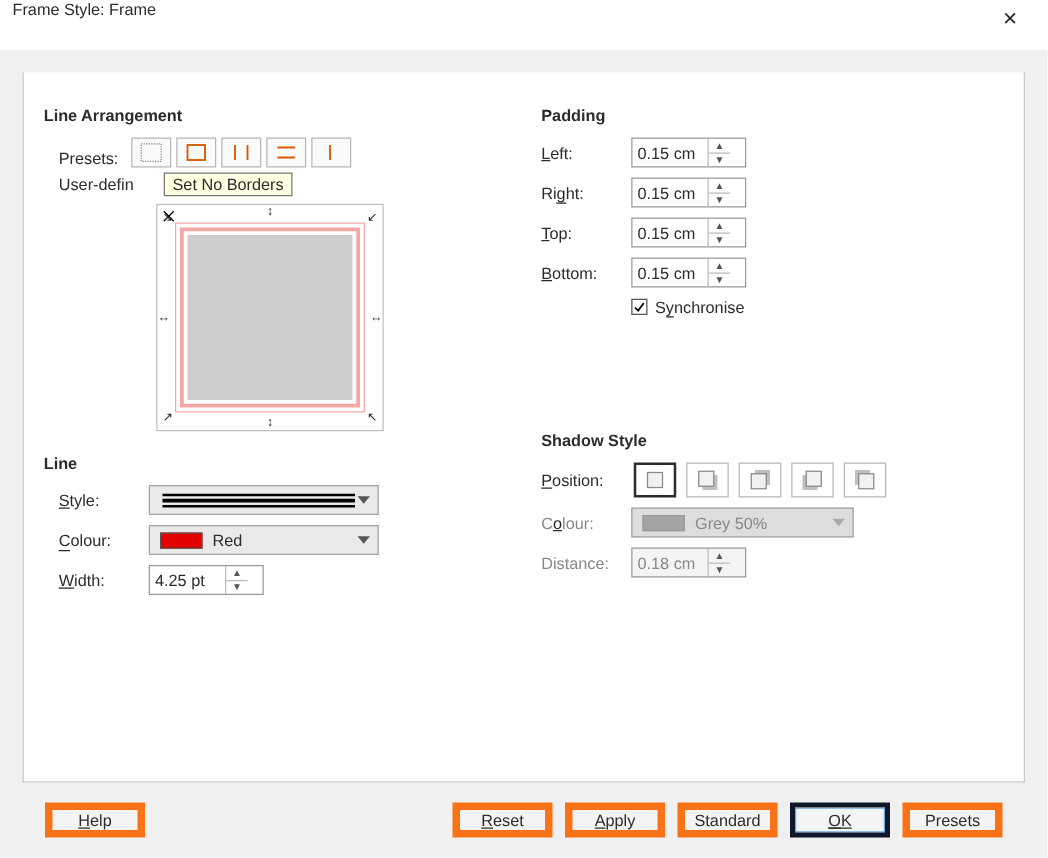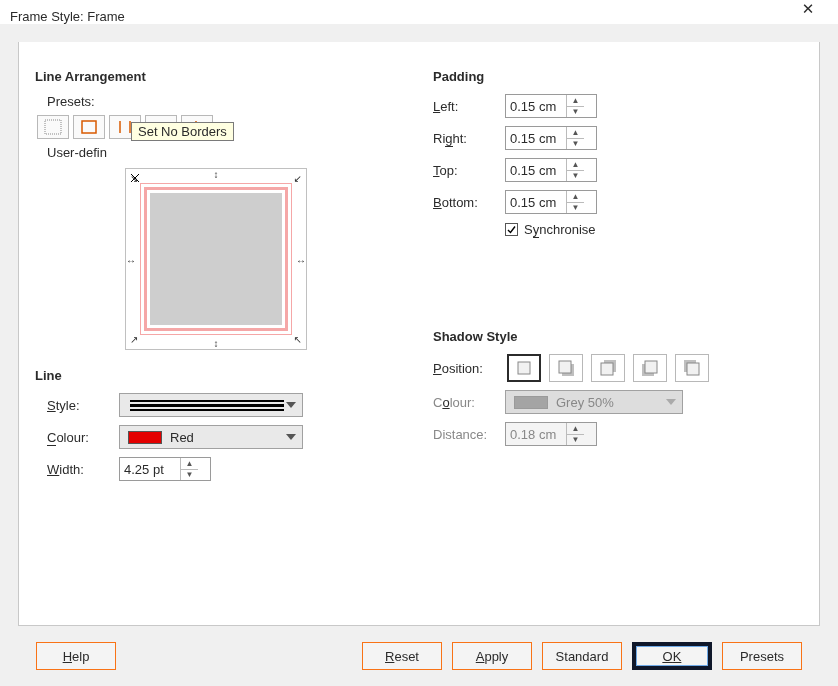--- a/index.html
+++ b/index.html
@@ -1,33 +1,33 @@
 <!DOCTYPE html>
 <html><head>
 <meta charset="utf-8">
 <style>
 * { margin:0; padding:0; box-sizing:border-box; font-family:"Segoe UI",Tahoma,sans-serif; font-size:13px; color:#2b2b2b; }
 body { background:#fff; }
 .dialog { width:838px; height:686px; background:#fff; display:flex; flex-direction:column; position:relative; }
-.titlebar { height:24px; display:flex; align-items:flex-end; padding:0 10px; justify-content:space-between; }
+.titlebar { height:40px; display:flex; align-items:flex-start; padding:0 10px; justify-content:space-between; }
 .titlebar .title { font-size:13px; }
 .titlebar .close { width:40px; height:30px; display:flex; align-items:center; justify-content:center; font-size:15px; cursor:pointer; font-family:Arial,sans-serif; }
 .page { flex:1; background:#f0f0f0; margin:0; padding:18px 18px 0 18px; display:flex; flex-direction:column; }
 .tabs { display:flex; border-bottom:1px solid #c8c8c8; }
 .tab { padding:5px 9px 6px 9px; background:transparent; border:1px solid transparent; border-bottom:none; cursor:pointer; position:relative; top:1px; }
 .tab.active { background:#fff; border-color:#c8c8c8; }
 .body { background:#fff; border:1px solid #c8c8c8; border-top:none; flex:1; padding:14px 16px; position:relative; }
 .cols { display:flex; gap:28px; }
 .col { flex:1; min-width:0;margin-top:13px; }
 .section-title { font-weight:bold; margin-bottom:10px; }
 .row { display:flex; align-items:center; margin-bottom:8px; }
 .row .lbl { width:72px; }
 .row .lbl.disabled{ color:#888; }
 
-.presets-row { display:flex; align-items:flex-start; gap:6px; position:relative;flex-direction:column; }
+.presets-row { display:flex; align-items:flex-end; gap:6px; position:relative; }
 .preset-set { display:flex; gap:4px; margin-left:2px; }
 .preset-btn { width:32px; height:24px; background:#fafafa; border:1px solid #b8b8b8; display:flex; align-items:center; justify-content:center; cursor:pointer; }
 .preset-btn svg { width:18px; height:16px; }
 .tooltip { position:absolute; left:96px; top:28px; background:#ffffe1; border:1px solid #7a7a7a; padding:1px 6px; z-index:5; white-space:nowrap; }
 
 .userdef-box { width:182px; height:182px; border:1px solid #c0c0c0; background:#fff; margin-left:90px; position:relative; }
 .ud-inner { position:absolute; inset:18px; }
 .ud-shade { position:absolute; inset:6px; background:#cecece; }
 .ud-border{ position:absolute; inset:0; border:3px solid #f5a7a7; }
 .ud-border2{ position:absolute; inset:-4px; border:1px solid #f5a7a7; }
@@ -54,21 +54,21 @@
 .checkbox .box{ width:13px; height:13px; border:1px solid #555; background:#fff; display:flex; align-items:center; justify-content:center; font-size:11px; line-height:1;}
 .cb-check{ width:9px; height:9px; }
 
 .shadow-set{ display:flex; gap:8px; margin-left:2px;}
 .shadow-btn{ width:34px; height:28px; background:#fff; border:1px solid #b8b8b8; display:flex; align-items:center; justify-content:center; cursor:pointer;}
 .shadow-btn.sel{ border:2px solid #2b2b2b; padding:1px;}
 .shadow-btn svg{ width:20px;height:20px;}
 
 .footer { height:60px; background:#f0f0f0; display:flex; align-items:center; padding:0 18px; gap:10px; }
 .footer .spacer{ flex:1; }
-.btn{ width:80px; height:28px; background:#f4f4f4; border:1px solid #f97316; cursor:pointer; display:flex; align-items:center; justify-content:center;}
+.btn{ width:80px; height:28px; background:#f4f4f4; border:6px solid #f97316; cursor:pointer; display:flex; align-items:center; justify-content:center;}
 .btn.default{ border:4px solid #0f172a; box-shadow:inset 0 0 0 1px #6fa9e6;text-decoration:underline;}
 .ul-first::first-letter{ text-decoration:underline;}
 </style>
 </head>
 <body>
 <div class="dialog">
 
 <div class="titlebar">
   <div class="title">Frame Style: Frame</div>
   <div class="close">✕</div>

